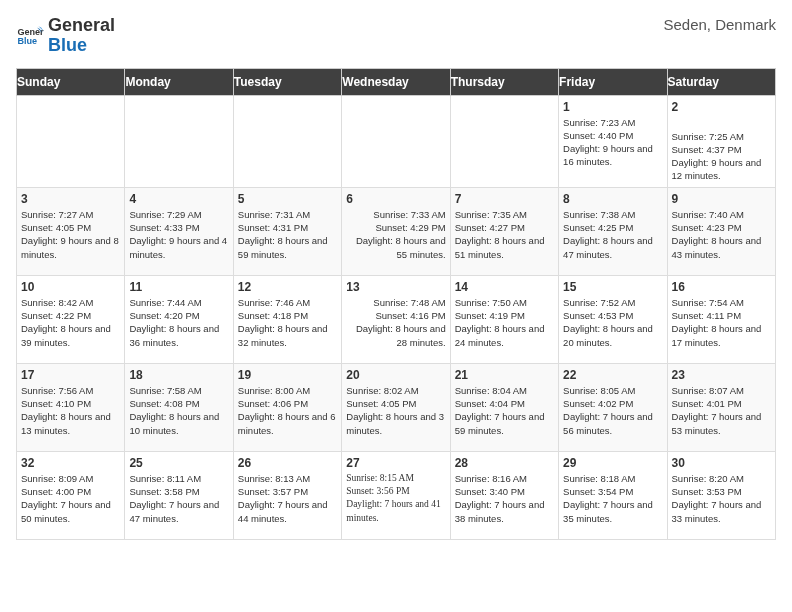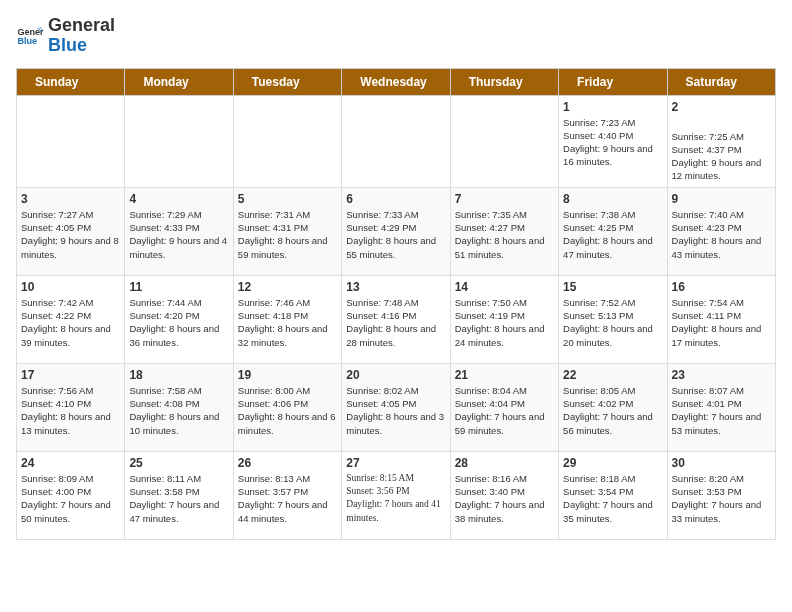--- a/index.html
+++ b/index.html
@@ -45,25 +45,25 @@
     .location {
       font-size: 15px;
       color: #555;
     }
     .calendar {
       width: 100%;
       border-collapse: collapse;
       table-layout: fixed;
     }
     .calendar th {
-      background: #a16207;
+      background: #404040;
       color: #fff;
       font-size: 12px;
       font-weight: bold;
-      padding: 6px 18px;
+      padding: 6px 0;
       text-align: left;
       border: 1px solid #ccc;
     }
     .calendar td {
       border: 1px solid #ddd;
       vertical-align: top;
       padding: 4px;
       font-size: 10px;
       color: #333;
       height: 88px;
@@ -99,20 +99,21 @@
       <polygon points="32,6 40,14 36,8" fill="#5ba3e0"></polygon>
     </svg>
     <div>
       <div class="logo-text">
         <div>General</div>
         <div><span>Blue</span></div>
       </div>
     </div>
   </div>
   <div class="title-block">
+    <div class="location">Seden, Denmark</div>
   </div>
 </div>
 
 <table class="calendar">
   <thead>
     <tr>
       <th>Sunday</th>
       <th>Monday</th>
       <th>Tuesday</th>
       <th>Wednesday</th>
@@ -155,21 +156,21 @@
 Daylight: 9 hours and 4 minutes.</div>
         </td>
         <td>
           <span class="day-number">5</span>
           <div class="day-info" style="white-space: pre-line;">Sunrise: 7:31 AM
 Sunset: 4:31 PM
 Daylight: 8 hours and 59 minutes.</div>
         </td>
         <td>
           <span class="day-number">6</span>
-          <div class="day-info" style="white-space: pre-line;">Sunrise: 7:33 AM
+          <div class="day-info" style="white-space: pre-line; text-align: right;">Sunrise: 7:33 AM
 Sunset: 4:29 PM
 Daylight: 8 hours and 55 minutes.</div>
         </td>
         <td>
           <span class="day-number">7</span>
           <div class="day-info" style="white-space: pre-line;">Sunrise: 7:35 AM
 Sunset: 4:27 PM
 Daylight: 8 hours and 51 minutes.</div>
         </td>
         <td>
@@ -181,52 +182,52 @@
         <td>
           <span class="day-number">9</span>
           <div class="day-info" style="white-space: pre-line;">Sunrise: 7:40 AM
 Sunset: 4:23 PM
 Daylight: 8 hours and 43 minutes.</div>
         </td>
       </tr>
       <tr>
         <td>
           <span class="day-number">10</span>
-          <div class="day-info" style="white-space: pre-line;">Sunrise: 7:42 AM
+          <div class="day-info" style="white-space: pre-line;">Sunrise: 8:42 AM
 Sunset: 4:22 PM
 Daylight: 8 hours and 39 minutes.</div>
         </td>
         <td>
           <span class="day-number">11</span>
           <div class="day-info" style="white-space: pre-line;">Sunrise: 7:44 AM
 Sunset: 4:20 PM
 Daylight: 8 hours and 36 minutes.</div>
         </td>
         <td>
           <span class="day-number">12</span>
           <div class="day-info" style="white-space: pre-line;">Sunrise: 7:46 AM
 Sunset: 4:18 PM
 Daylight: 8 hours and 32 minutes.</div>
         </td>
         <td>
           <span class="day-number">13</span>
-          <div class="day-info" style="white-space: pre-line;">Sunrise: 7:48 AM
+          <div class="day-info" style="white-space: pre-line; text-align: right;">Sunrise: 7:48 AM
 Sunset: 4:16 PM
 Daylight: 8 hours and 28 minutes.</div>
         </td>
         <td>
           <span class="day-number">14</span>
           <div class="day-info" style="white-space: pre-line;">Sunrise: 7:50 AM
 Sunset: 4:19 PM
 Daylight: 8 hours and 24 minutes.</div>
         </td>
         <td>
           <span class="day-number">15</span>
           <div class="day-info" style="white-space: pre-line;">Sunrise: 7:52 AM
-Sunset: 5:13 PM
+Sunset: 4:53 PM
 Daylight: 8 hours and 20 minutes.</div>
         </td>
         <td>
           <span class="day-number">16</span>
           <div class="day-info" style="white-space: pre-line;">Sunrise: 7:54 AM
 Sunset: 4:11 PM
 Daylight: 8 hours and 17 minutes.</div>
         </td>
       </tr>
       <tr>
@@ -268,21 +269,21 @@
         </td>
         <td>
           <span class="day-number">23</span>
           <div class="day-info" style="white-space: pre-line;">Sunrise: 8:07 AM
 Sunset: 4:01 PM
 Daylight: 7 hours and 53 minutes.</div>
         </td>
       </tr>
       <tr>
         <td>
-          <span class="day-number">24</span>
+          <span class="day-number">32</span>
           <div class="day-info" style="white-space: pre-line;">Sunrise: 8:09 AM
 Sunset: 4:00 PM
 Daylight: 7 hours and 50 minutes.</div>
         </td>
         <td>
           <span class="day-number">25</span>
           <div class="day-info" style="white-space: pre-line;">Sunrise: 8:11 AM
 Sunset: 3:58 PM
 Daylight: 7 hours and 47 minutes.</div>
         </td>

